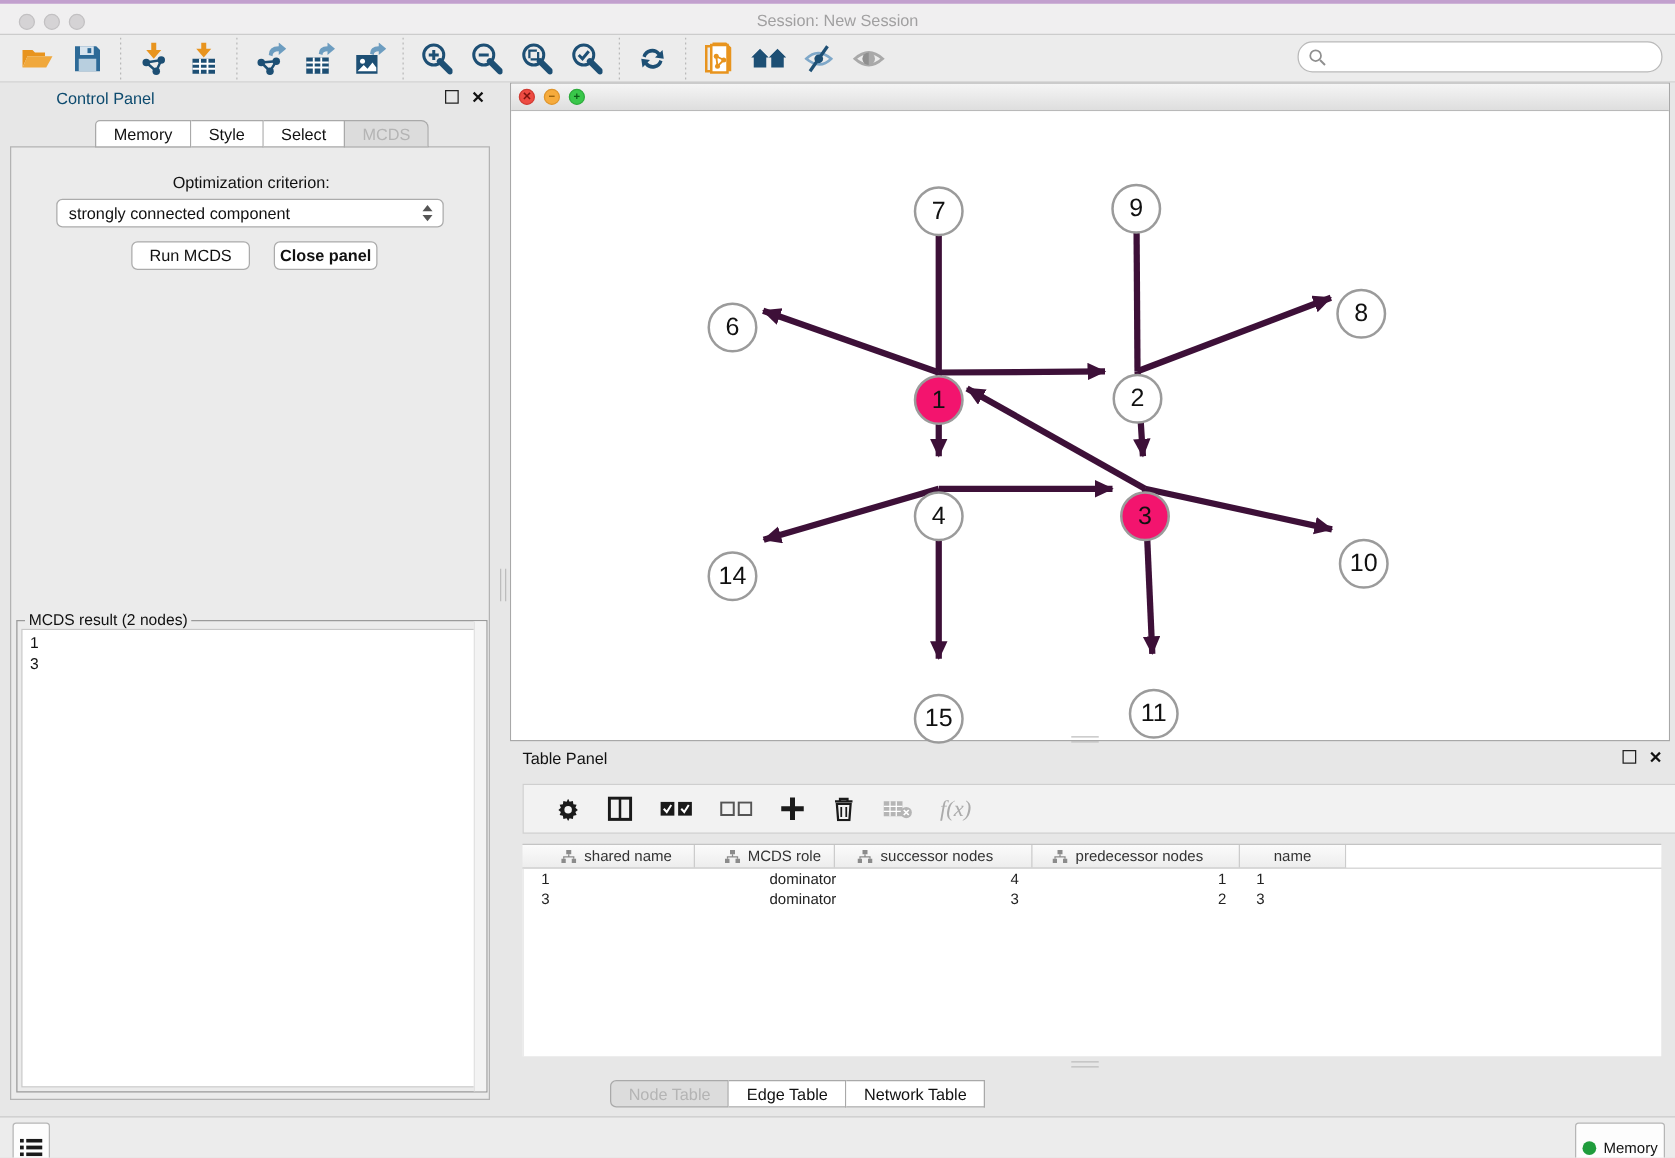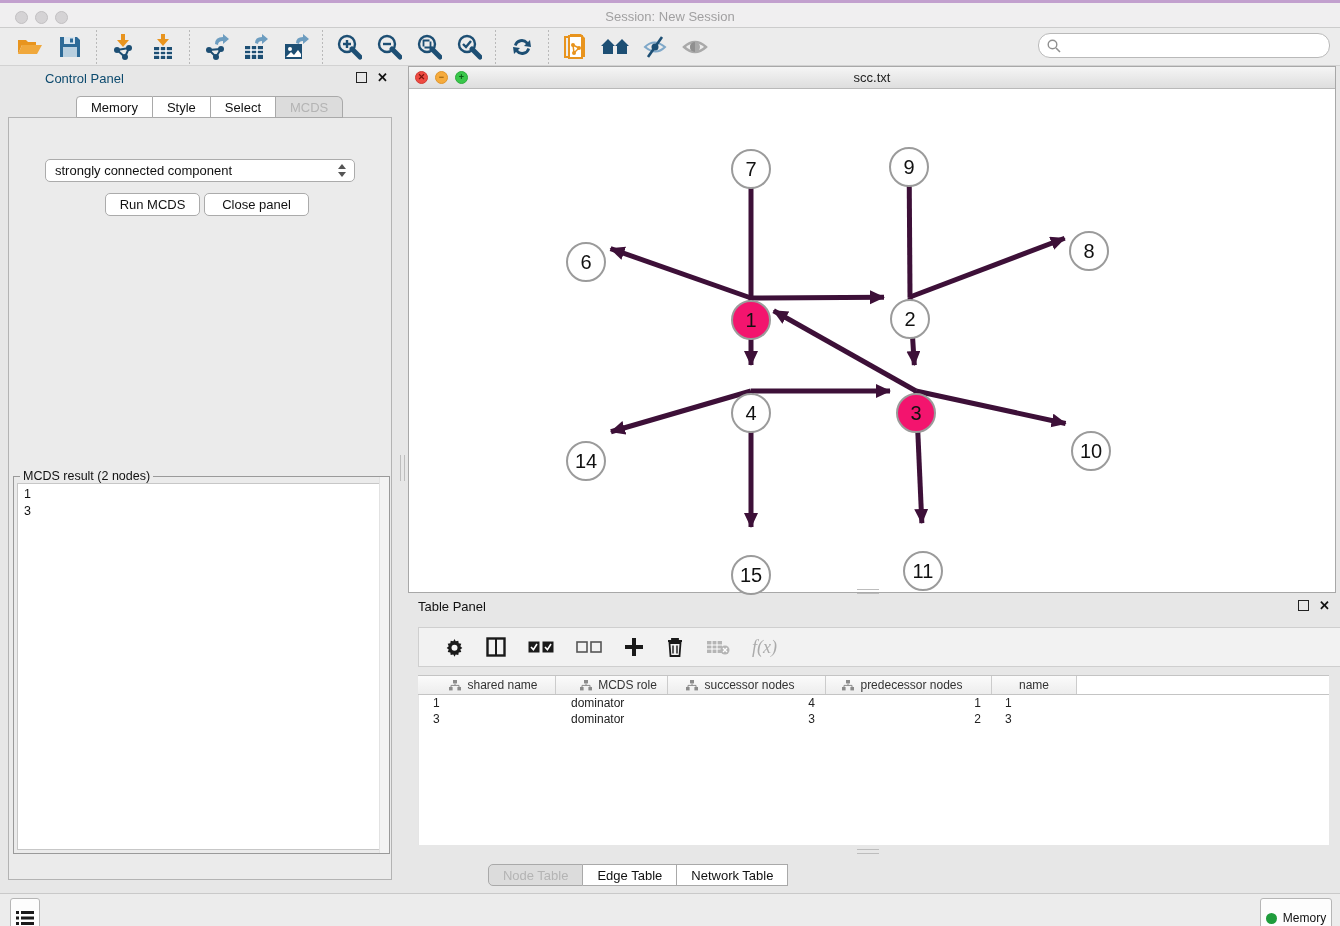--- a/index.html
+++ b/index.html
@@ -63,23 +63,23 @@
     background:#ffffff; border:1px solid #ababab; border-radius:5px;
     font-size:13px; color:#111; display:flex; align-items:center; padding-left:9px;
   }
   .chev { position:absolute; right:5px; top:2px; width:14px; height:17px; }
   .cbtn {
     position:absolute; top:75px; height:23px; background:#ffffff;
     border:1px solid #ababab; border-radius:5px; font-size:13px; color:#111;
     display:flex; align-items:center; justify-content:center;
   }
   .run-btn { left:96px; width:95px; }
-  .closep-btn { left:195px; width:105px; }
+  .closep-btn { left:210px; width:83px;font-weight:bold; }
   .result-fs {
-    position:absolute; left:4px; top:358px; width:377px; height:378px;
+    position:absolute; left:4px; top:378px; width:377px; height:378px;
     border:1px solid #9a9a9a;
   }
   .result-legend { position:absolute; left:6px; top:-8px; background:#ebebeb; padding:0 3px; font-size:12.5px; color:#111; }
   .result-area {
     position:absolute; left:3px; top:6px; right:3px; bottom:3px;
     background:#ffffff; border:1px solid #c7c7c7;
     font-size:12.5px; color:#111; line-height:17px; padding:2px 6px;
     white-space:pre;
   }
   .result-scroll { position:absolute; right:0; top:0; bottom:0; width:10px; background:#f3f3f3; border-left:1px solid #e2e2e2; }
@@ -124,21 +124,21 @@
   .tp-tool { display:flex; align-items:center; justify-content:center; }
   .fx { font-family:"Liberation Serif", serif; font-style:italic; font-size:18px; color:#ababab; }
   .dtable { position:absolute; left:418px; top:675px; width:911px; }
   .dt-headrow { display:flex; height:20px; background:linear-gradient(#fbfbfb,#ededed);
     border-top:1px solid #c4c4c4; border-bottom:1px solid #c4c4c4; }
   .dt-h { display:flex; align-items:center; justify-content:center; gap:6px;
     font-size:12px; color:#333; border-right:1px solid #cccccc; background:clip; }
   .dt-body { background:#ffffff; height:150px; border-left:1px solid #e5e5e5; }
   .dt-row { display:flex; height:16px; font-size:12px; color:#222; align-items:center; }
   .dt-c { overflow:hidden; white-space:nowrap; }
-  .c0{width:138px; padding-left:14px;} .c1{width:112px; padding-left:14px;}
+  .c0{width:138px; padding-left:14px;} .c1{width:112px; padding-left:14px;text-align:right;}
   .c2{width:158px; text-align:right; padding-right:12px;}
   .c3{width:166px; text-align:right; padding-right:12px;}
   .c4{width:85px; padding-left:12px;}
   .tp-tabs { position:absolute; left:0; width:1340px; top:864px; display:flex; justify-content:center; }
   .tp-tabs .tab { border-radius:0; }
   .tp-tabs .tab:first-child { border-left:1px solid #a9a9a9; border-radius:5px 0 0 5px; }
   .tp-tabs .tab:last-child { border-radius:0 5px 5px 0;margin-top:36px; }
   
   .statusbar {
     position:absolute; left:0; top:893px; width:1340px; height:33px;
@@ -308,20 +308,21 @@
 </div>
 
 <div class="cp-tabs">
   <div class="tab">Memory</div>
   <div class="tab">Style</div>
   <div class="tab">Select</div>
   <div class="tab selected">MCDS</div>
 </div>
 
 <div class="cp-box">
+  <div class="opt-label">Optimization criterion:</div>
   <div class="criterion">
     <span>strongly connected component</span>
     <svg class="chev" viewBox="0 0 14 17">
         <path d="M3 7 L7 2 L11 7 Z" fill="#555"></path>
         <path d="M3 10 L7 15 L11 10 Z" fill="#555"></path>
       </svg>
   </div>
   <div class="cbtn run-btn">Run MCDS</div>
   <div class="cbtn closep-btn">Close panel</div>
 
@@ -331,21 +332,20 @@
 3</div>
     <div class="result-scroll"></div>
   </div>
 </div>
 
 <div class="net-window">
   <div class="net-titlebar">
     <span class="nt-light red">✕</span>
     <span class="nt-light yellow">−</span>
     <span class="nt-light green">+</span>
-    <div class="net-title">scc.txt</div>
   </div>
   <div class="net-canvas">
     <svg class="edge-layer" width="926" height="503">
         <defs>
           <marker id="arw" markerUnits="userSpaceOnUse" markerWidth="18" markerHeight="16" refX="14" refY="7" orient="auto">
             <path d="M0,0 L15,7 L0,14 Z" fill="#3d1038"></path>
           </marker>
         </defs>
         <line x1="342" y1="209" x2="342" y2="84" stroke="#3d1038" stroke-width="5" marker-end="url(#arw)"></line>
         <line x1="342" y1="209" x2="201.52870682615648" y2="159.62221209646714" stroke="#3d1038" stroke-width="5" marker-end="url(#arw)"></line>

